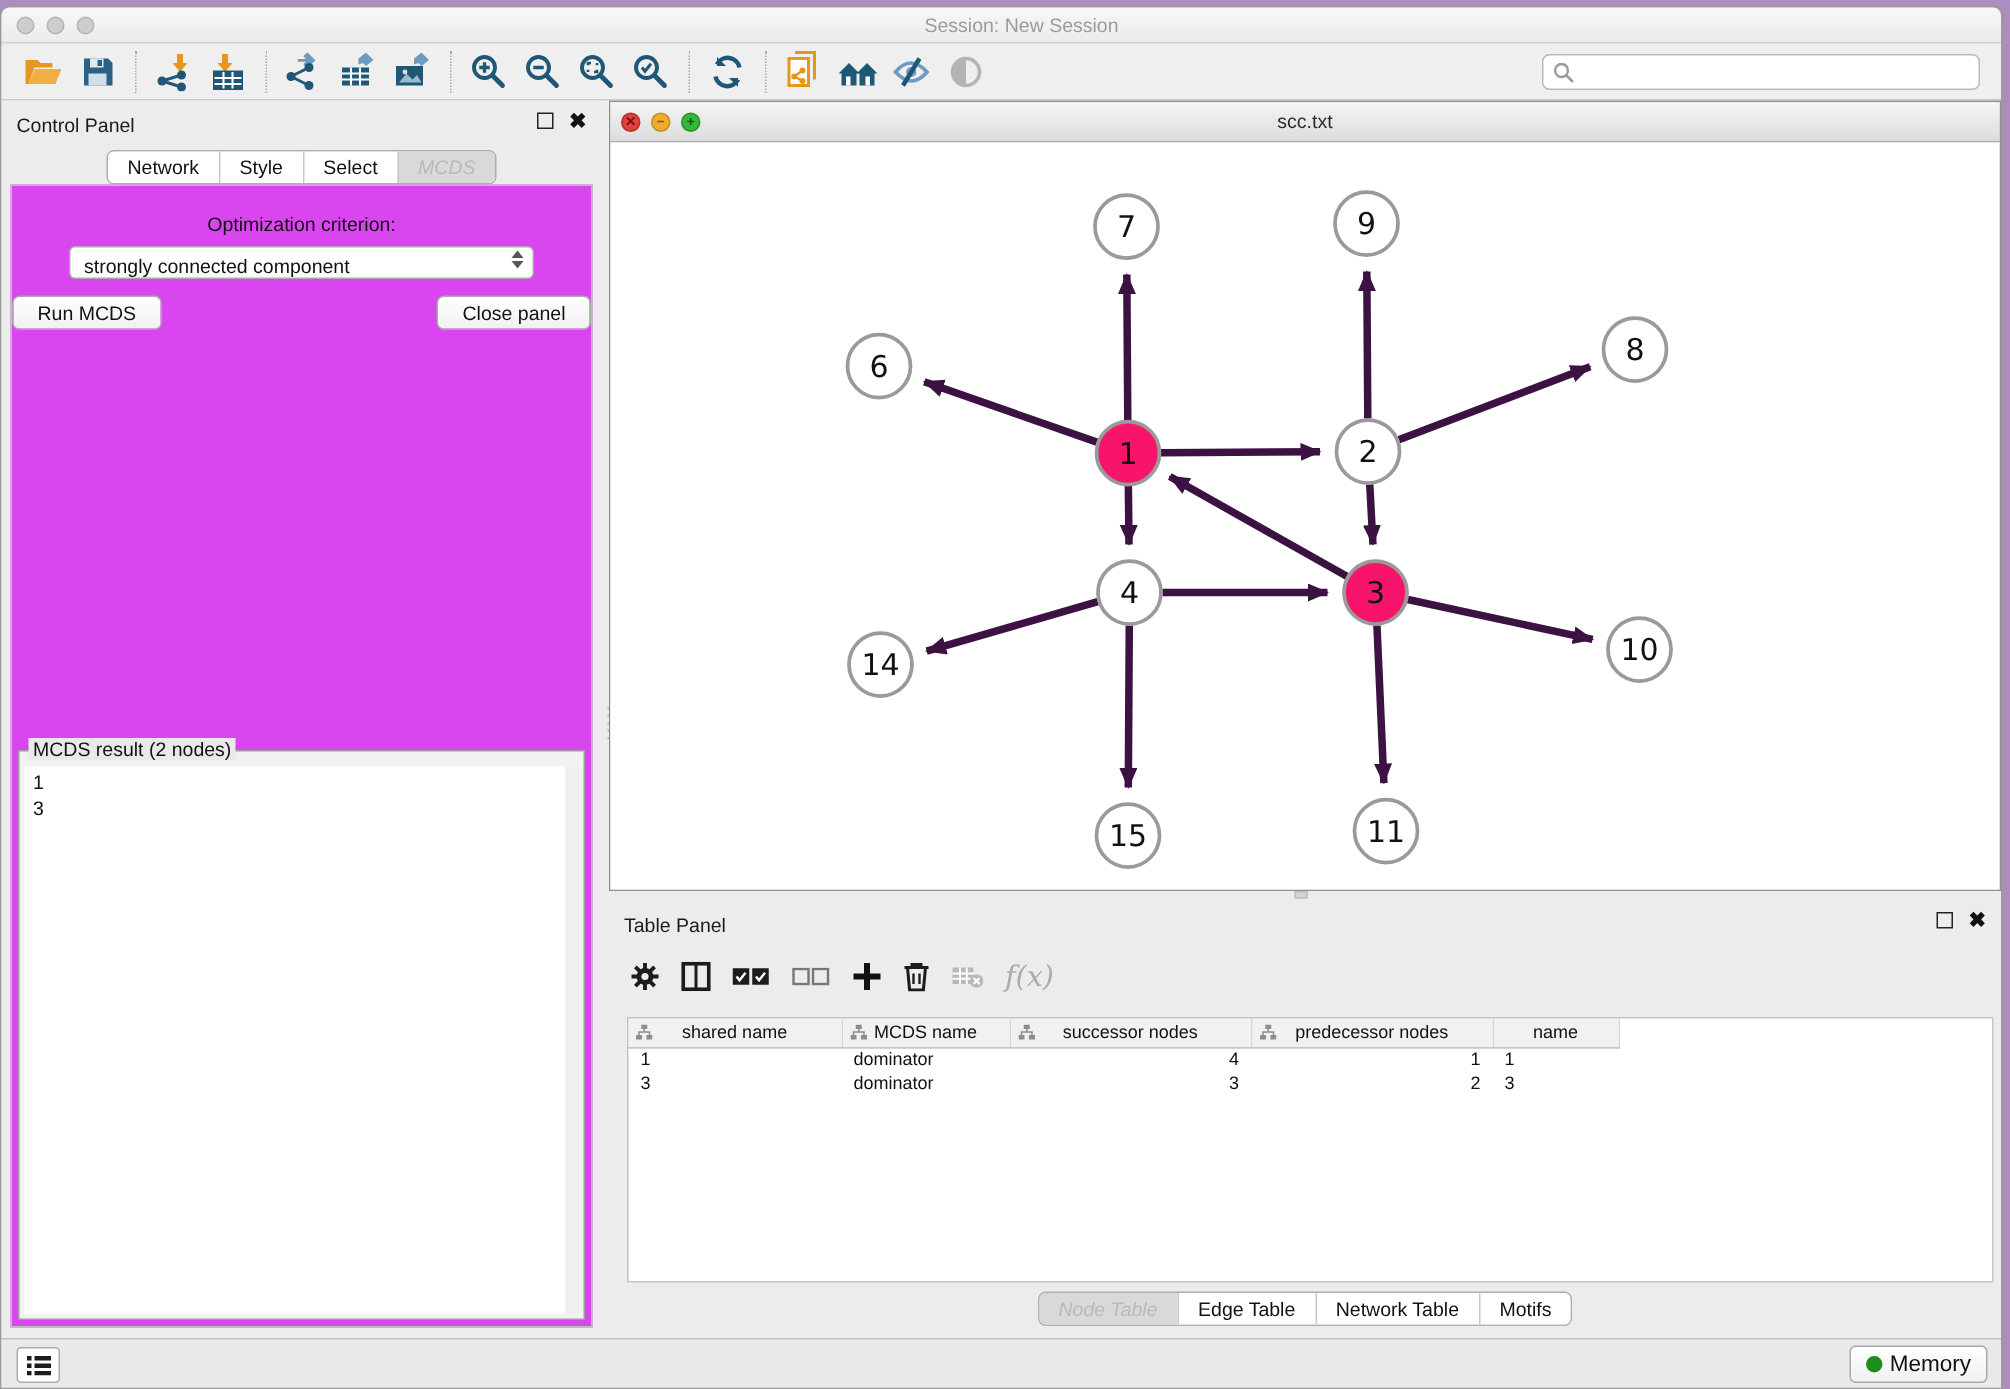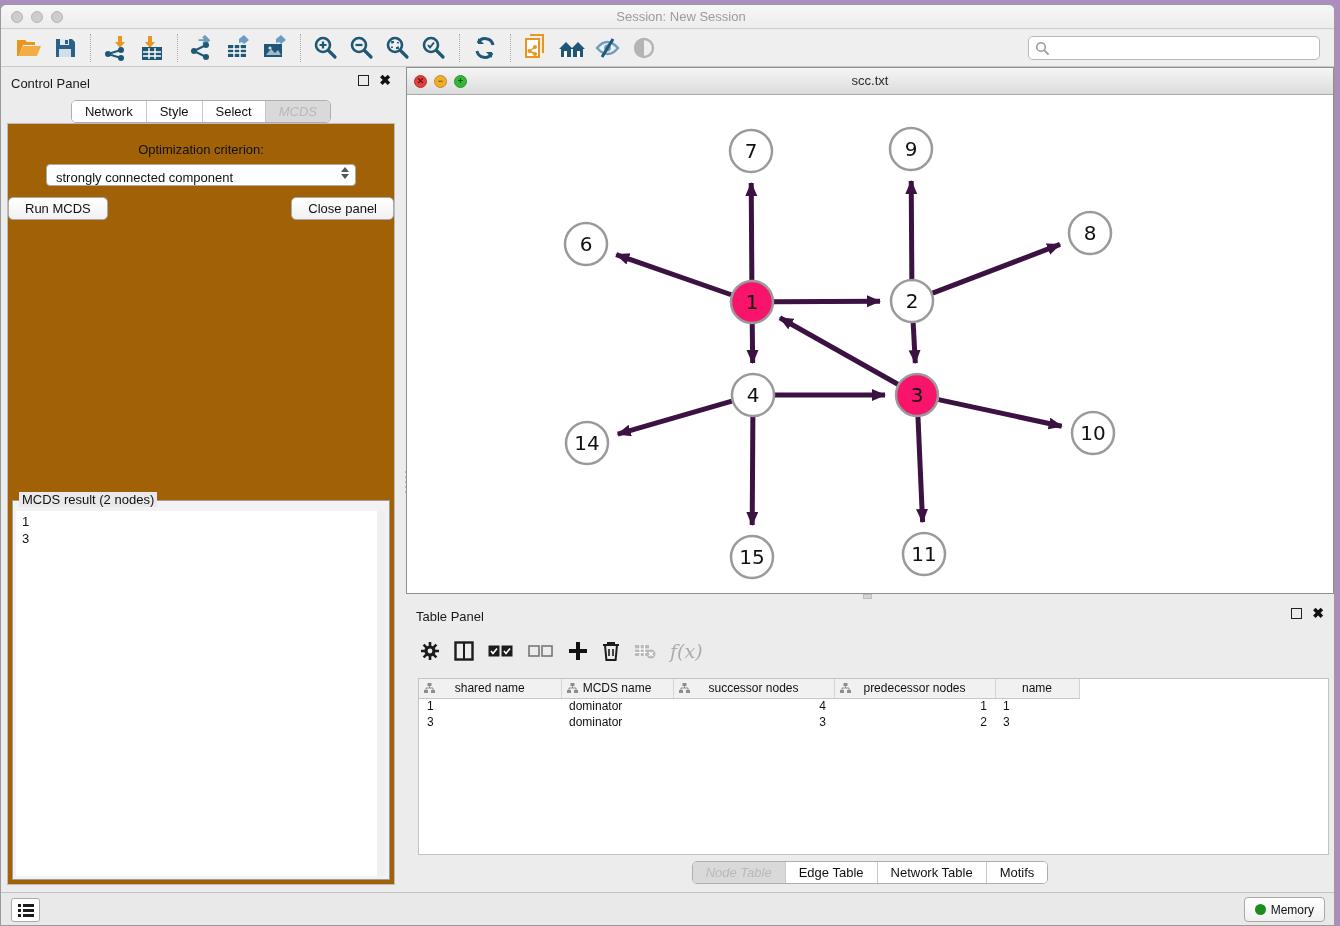--- a/index.html
+++ b/index.html
@@ -32,21 +32,21 @@
   .phead .ptitle { position:absolute; left:10px; top:9px; font-size:13px; color:#1a1a1a; }
   .phead-icons { position:absolute; right:10px; top:8px; display:flex; gap:10px; align-items:center; }
   .float-ic { width:11px; height:11px; border:1.6px solid #222; }
   .close-ic { font-size:14px; font-weight:bold; color:#111; line-height:11px; }
   .seg { display:inline-flex; border:1px solid #aeaeae; border-radius:5px; overflow:hidden; background:#fff; }
   .seg .segit { padding:3px 13px; font-size:13px; color:#111; border-left:1px solid #c9c9c9; background:#fff; white-space:nowrap; }
   .seg .segit:first-child { border-left:none; }
   .seg .segit.active { background:#d9d9d9; color:#b9b9b9;font-style:italic; }
   .ctabs { position:absolute; left:0; top:33px; width:100%; text-align:center; }
   .cbox { position:absolute; left:6px; right:6px; top:56px; bottom:6px;
-    background:#a16207; border:1px solid #bdbdbd; }
+    background:#d946ef; border:1px solid #bdbdbd; }
   .optlabel { position:absolute; left:0; right:0; top:18px; text-align:center; font-size:13px; color:#111; }
   .selectbox { position:absolute; left:38px; right:38px; top:40px; height:22px; background:#fff;
     border:1px solid #ababab; border-radius:4px; font-size:13px; color:#111;
     display:flex; align-items:flex-end; padding-left:9px; }
   .spin { position:absolute; right:6px; top:2px; display:flex; flex-direction:column; gap:2px; }
   .spin i { width:0; height:0; border-left:4px solid transparent; border-right:4px solid transparent; }
   .spin .up { border-bottom:5px solid #555; }
   .spin .dn { border-top:5px solid #555; }
   .btnrow { position:absolute; left:0; right:0; top:73px; display:flex; justify-content:space-between; gap:13px; }
   .btn { background:linear-gradient(#ffffff,#f1f1f1); border:1px solid #a9a9a9; border-radius:5px;
@@ -88,21 +88,21 @@
   td.ra { text-align:right; }
   .ttabs { position:absolute; left:0; right:0; bottom:7px; text-align:center; }
 
   
   .statusbar { position:absolute; left:0; bottom:0; width:100%; height:33px;
     background:#e9e9e9; border-top:1px solid #c2c2c2; }
   .listbtn { position:absolute; left:10px; top:5px; width:29px; height:24px; background:#fff;
     border:1px solid #ababab; border-radius:3px; display:flex; align-items:center; justify-content:center; }
   .membtn { position:absolute; right:9px; top:4px; height:25px; background:linear-gradient(#fff,#f0f0f0);
     border:1px solid #a9a9a9; border-radius:4px; display:flex; align-items:center; gap:5px;
-    padding:0 10px; font-size:12px; color:#111; }
+    padding:0 10px; font-size:15px; color:#111; }
   .gdot { width:11px; height:11px; border-radius:50%; background:#1d8c1d; }
 
   .splitterh { position:absolute; left:404px; top:466px; width:4px; height:22px;
     background:repeating-linear-gradient(#bbb 0 2px, transparent 2px 5px); }
   .splitterv { position:absolute; left:862px; top:589px; width:9px; height:5px; background:#d4d4d4; border:1px solid #bdbdbd; }
 </style>
 </head>
 <body>
 
 <div class="window">

